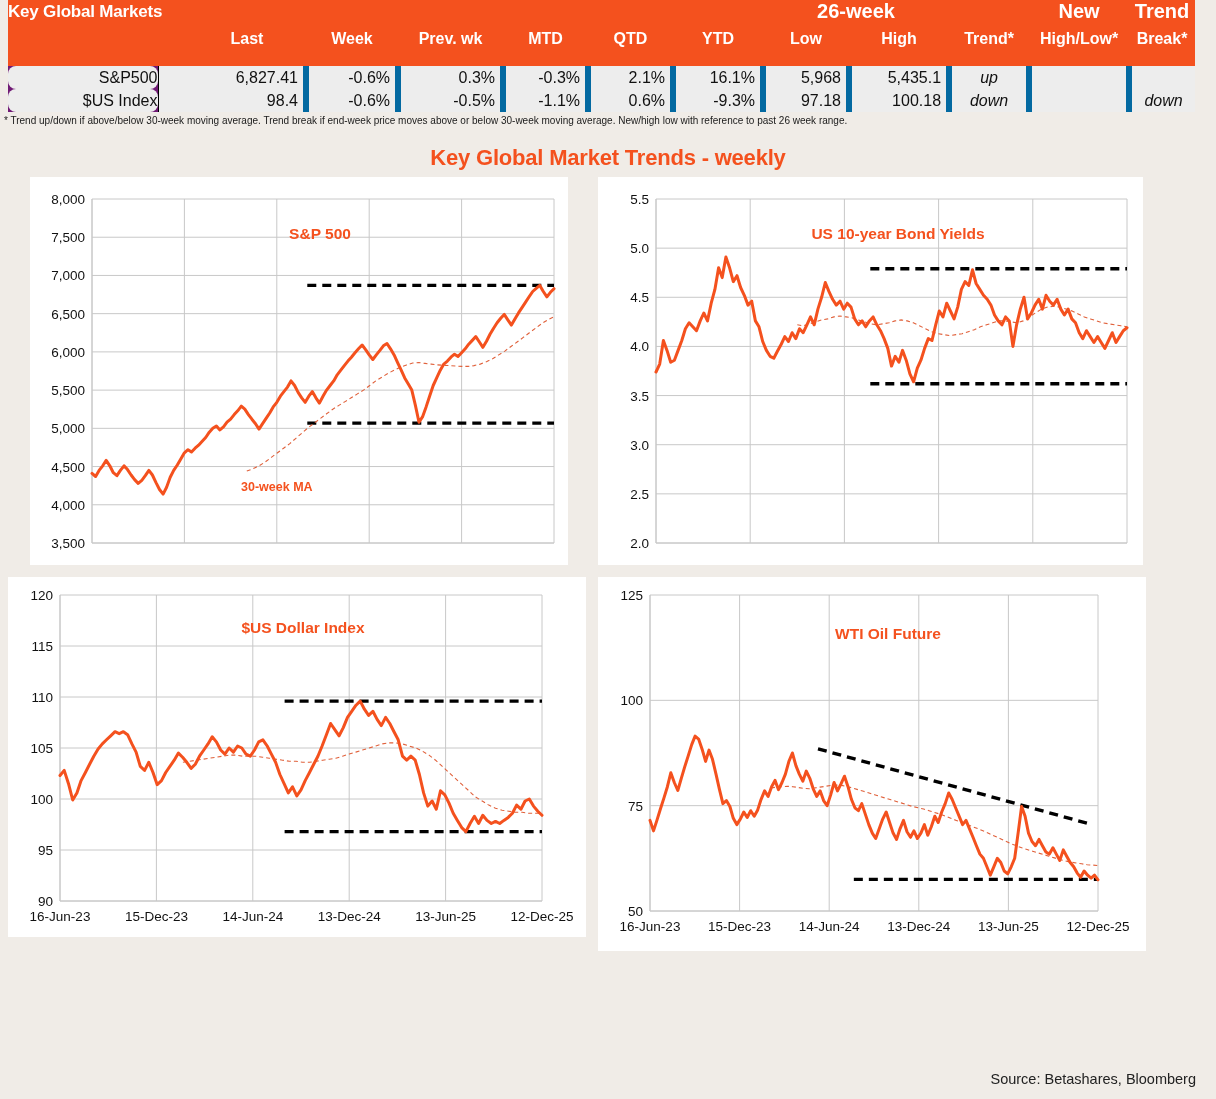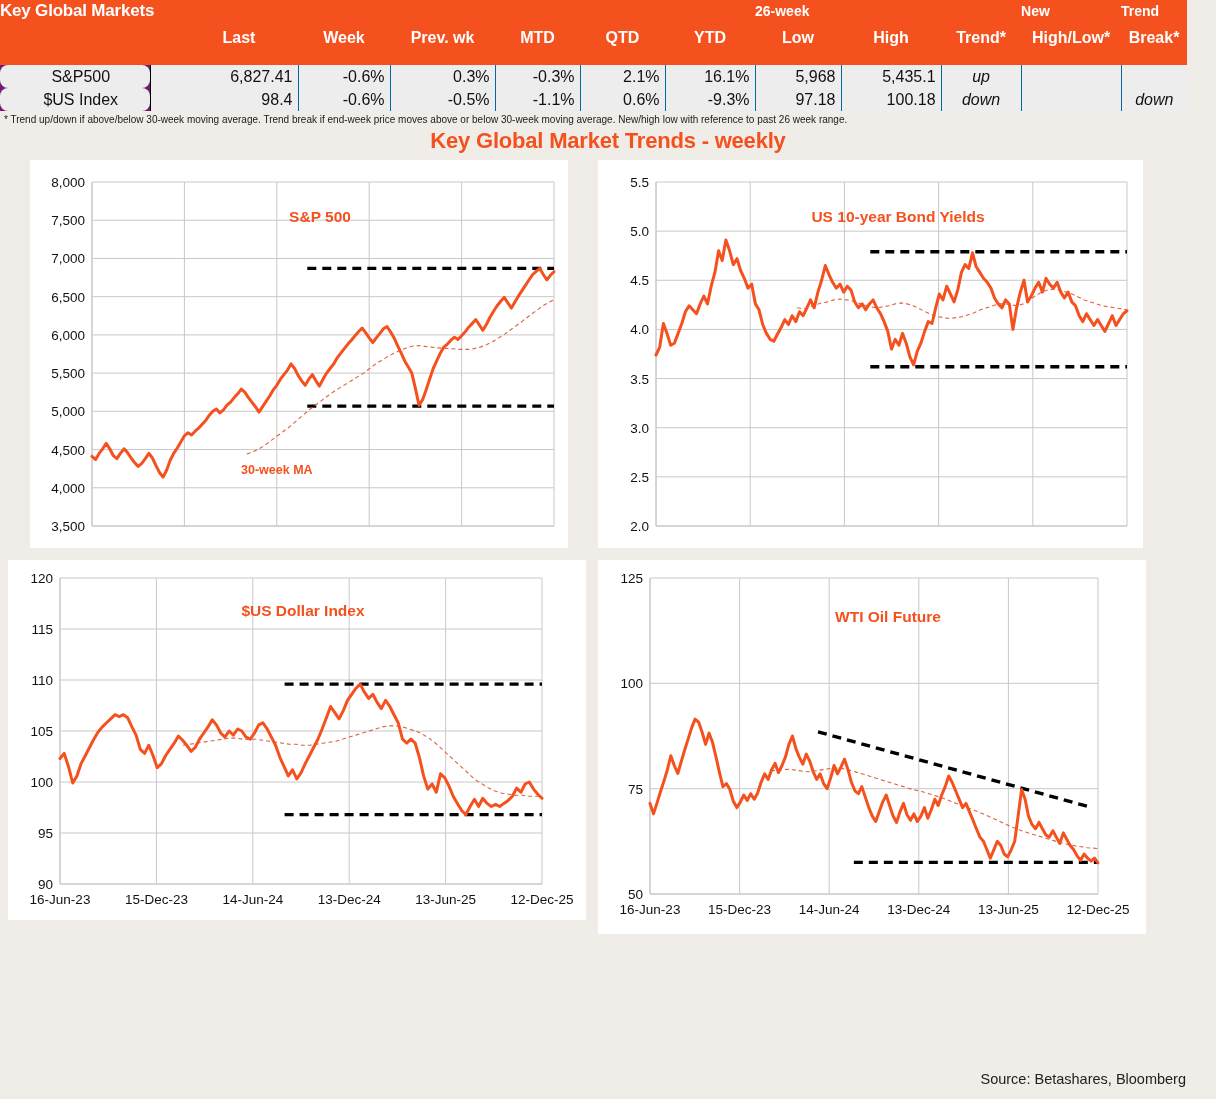--- a/index.html
+++ b/index.html
@@ -7,58 +7,59 @@
     width:1216px;height:1099px;
     background:#f0ece7;
     font-family:"Liberation Sans",sans-serif;
     overflow:hidden;
     position:relative;
   }
   
   .mkt-table{
     width:1100px;border-collapse:collapse;table-layout:fixed;
     background:#701a75;
+    margin-left:8px;
   }
   .mkt-table th,.mkt-table td{padding:0;margin:0;}
   .hdr-band{background:#F4511E;color:#ffffff;}
   .title-cell{
     font-size:17px;font-weight:bold;color:#ffffff;
     text-align:left;padding:2px 0 0 6px;height:22px;vertical-align:middle;
     letter-spacing:-0.2px;
   }
   .grp-cell{
-    font-size:14px;font-weight:bold;color:#ffffff;text-align:left;
+    font-size:20px;font-weight:bold;color:#ffffff;text-align:center;
     height:22px;vertical-align:middle;
   }
   .sub-hdr td{
     font-size:16px;font-weight:bold;color:#ffffff;text-align:center;
     height:25px;vertical-align:bottom;padding-bottom:18px;
     background:#F4511E;
   }
   .sub-hdr td.lbl{text-align:left;padding-left:6px;}
   .drow td{
     font-size:16px;color:#111;height:23px;vertical-align:middle;
-    border-right:1px solid #0369a1;
-  }
-  .drow td.name{text-align:center;padding-left:12px;border-right:1px solid #000;border-radius:8px;}
+    border-right:6px solid #0369a1;
+  }
+  .drow td.name{text-align:right;padding-left:12px;border-right:1px solid #000;border-radius:8px;}
   .drow td.num{text-align:right;padding-right:5px;}
   .drow td.ctr{text-align:center;font-style:italic;}
   .drow td.cur{text-align:left;padding-left:6px;border-right:none;}
   .row-alt td{background:#ededed;}
   .row-white td{background:#ffffff;}
   .drow td.last-col{border-right:none;}
   .footnote{
     font-size:10px;color:#1a1a1a;background:#f0ece7;
     padding:3px 0 3px 4px;white-space:nowrap;
     font-family:"Liberation Sans",sans-serif;
   }
   
   .main-title{
     text-align:center;color:#F4511E;font-size:22px;font-weight:bold;
-    margin-bottom:6px;letter-spacing:-0.2px;
+    margin-top:16px;margin-bottom:6px;letter-spacing:-0.2px;
   }
   
   .charts{
     position:relative;width:1216px;
   }
   .panel{
     position:absolute;background:#ffffff;
   }
   .panel.p1{left:30px;top:0px;width:538px;height:388px;}
   .panel.p2{left:598px;top:0px;width:545px;height:388px;}
@@ -68,21 +69,21 @@
   .ylab{font-size:13.5px;fill:#111;font-family:"Liberation Sans",sans-serif;text-anchor:end;}
   .xlab{font-size:13.5px;fill:#111;font-family:"Liberation Sans",sans-serif;text-anchor:middle;}
   .ctitle{font-size:15.5px;fill:#F4511E;font-weight:bold;font-family:"Liberation Sans",sans-serif;text-anchor:middle;}
   .ma-lab{font-size:12.5px;fill:#F4511E;font-weight:bold;font-family:"Liberation Sans",sans-serif;text-anchor:middle;}
   .grid{stroke:#c8c8c8;stroke-width:1;}
   .series{fill:none;stroke:#F4511E;stroke-width:3;stroke-linejoin:round;stroke-linecap:round;}
   .ma{fill:none;stroke:#E0603A;stroke-width:1.1;stroke-dasharray:4 3;}
   .band{stroke:#000;stroke-width:3.4;stroke-dasharray:9 6;fill:none;}
   
   .source{
-    position:absolute;right:30px;bottom:12px;
+    position:absolute;right:20px;bottom:12px;
     font-size:14.5px;color:#222;
   }
 </style>
 </head>
 <body>
 
 <table class="mkt-table">
   <colgroup>
     <col style="width:150px">
       <col style="width:30px">

